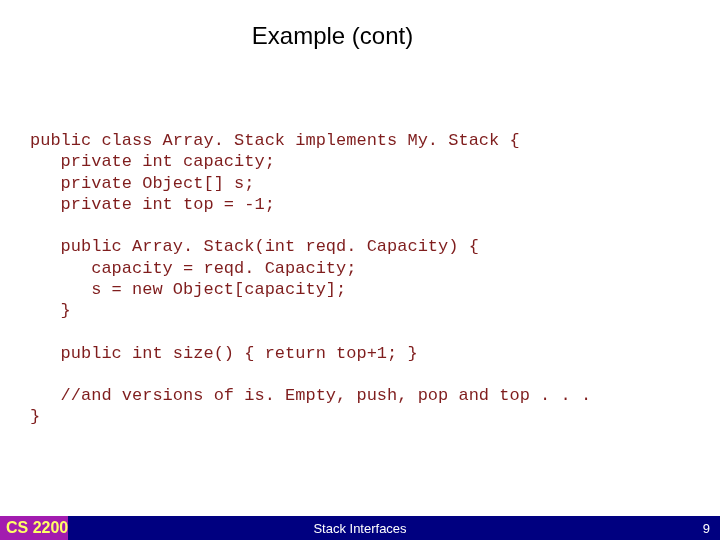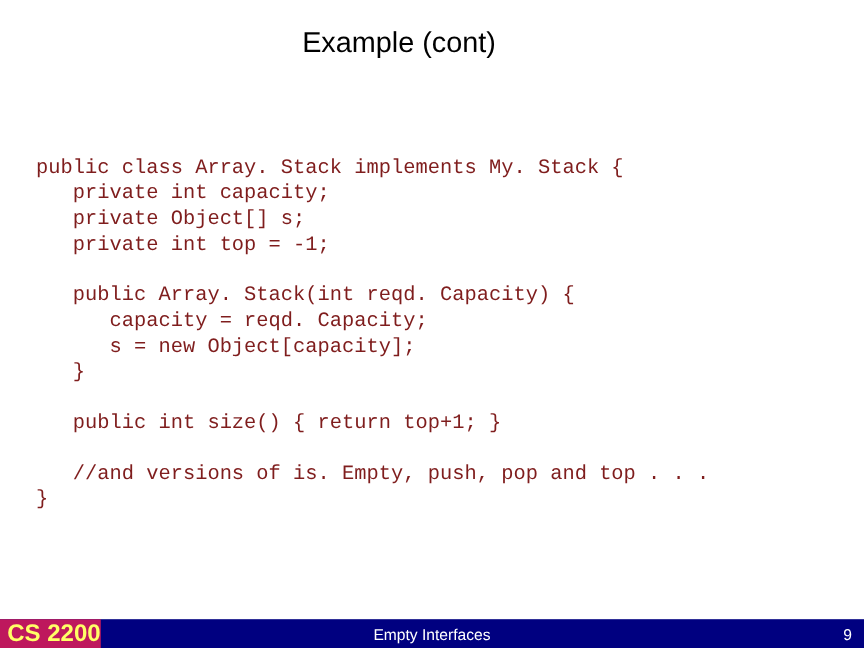--- a/index.html
+++ b/index.html
@@ -46,22 +46,22 @@
   }
   .footer-left {
     position: absolute;
     left: 0;
     bottom: 0;
     height: 24px;
     display: flex;
     align-items: center;
     padding-left: 6px;
     color: #ffff66;
-    background: #be185d;
-    font-size: 20px;
+    background: #a21caf;
+    font-size: 16px;
     font-weight: bold;
   }
   .footer-center {
     font-size: 13px;
     color: #fff;
   }
   .footer-right {
     position: absolute;
     right: 0;
     bottom: 0;
@@ -89,16 +89,16 @@
 <span>      s = new Object[capacity];</span>
 <span>   }</span>
 <span></span>
 <span>   public int size() { return top+1; }</span>
 <span></span>
 <span>   //and versions of is. Empty, push, pop and top . . .</span>
 <span>}</span></div>
 
   <div class="footer">
     <div class="footer-left">CS 2200</div>
-    <div class="footer-center">Empty Interfaces</div>
+    <div class="footer-center">Stack Interfaces</div>
     <div class="footer-right">9</div>
   </div>
 </div>
 
 </body></html>

